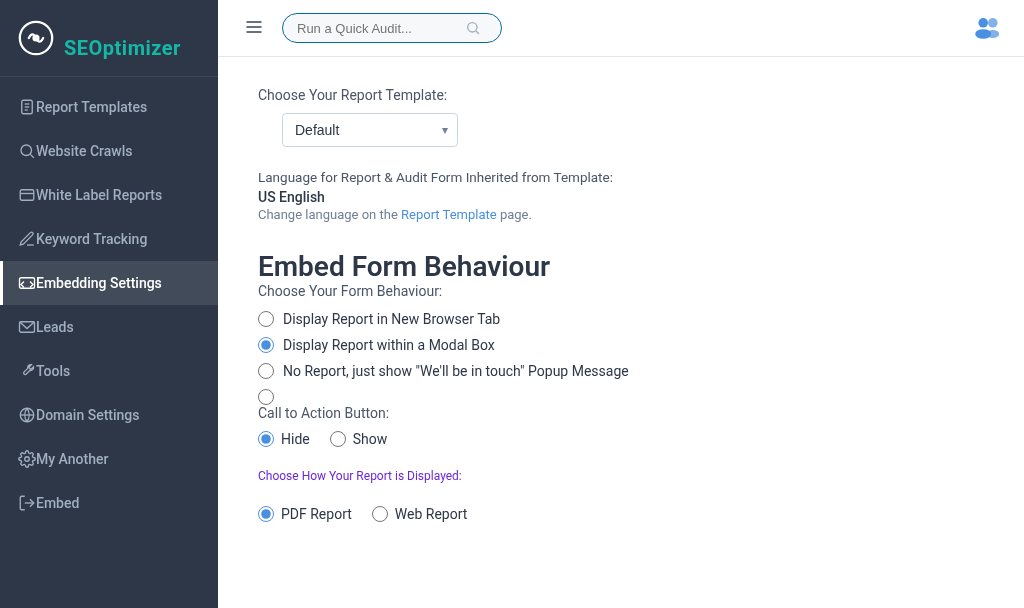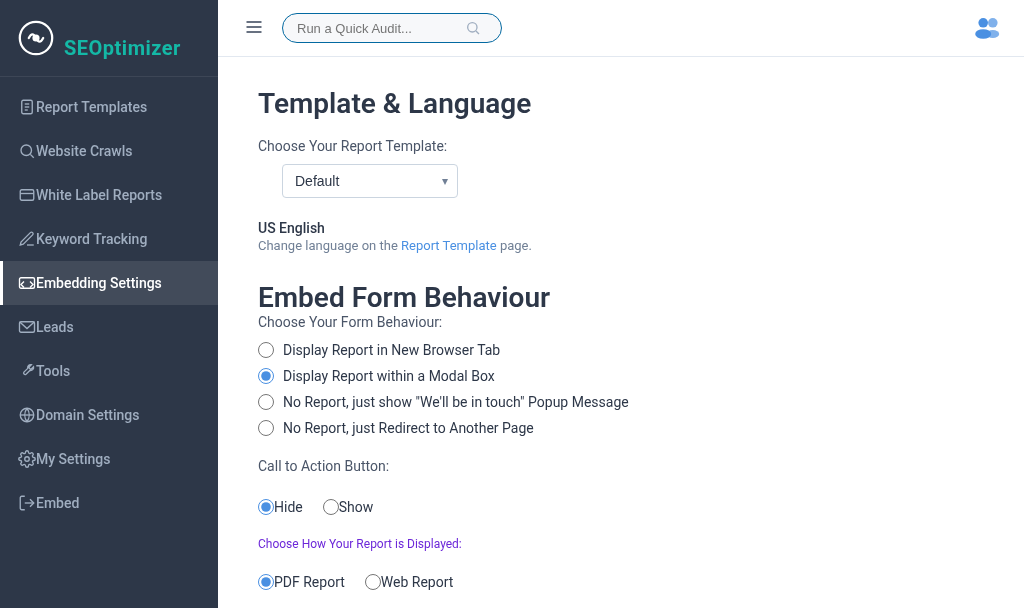--- a/index.html
+++ b/index.html
@@ -164,41 +164,42 @@
     .embed-title {
       font-size: 28px;
       font-weight: 600;
       color: #2d3748;
     }
     .form-label {
       font-size: 14px;
       color: #4a5568;
       margin-bottom: 12px;
     }
-    .radio-group { display: flex; flex-direction: column; gap: 10px; margin-bottom: 22px; }
+    .radio-group { display: flex; flex-direction: column; gap: 10px; }
     .radio-option {
       display: flex;
       align-items: center;
       gap: 9px;
       font-size: 14px;
       color: #2d3748;
       cursor: pointer;
     }
     .radio-option input[type="radio"] {
       width: 16px;
       height: 16px;
       accent-color: #4a90e2;
       cursor: pointer;
     }
     .cta-section { margin-bottom: 22px; }
-    .cta-label { font-size: 14px; color: #4a5568; margin-bottom: 25px; }
+    .cta-label { font-size: 14px; color: #4a5568; margin-bottom: 10px; }
     .radio-row { display: flex; align-items: center; gap: 20px; }
     .radio-inline {
       display: flex;
       align-items: center;
+      gap: 7px;
       font-size: 14px;
       color: #2d3748;
       cursor: pointer;
     }
     .radio-inline input[type="radio"] {
       width: 16px;
       height: 16px;
       accent-color: #4a90e2;
       cursor: pointer;
     }
@@ -284,21 +285,21 @@
           <path d="M12 3a15.3 15.3 0 010 18M12 3a15.3 15.3 0 000 18"></path>
         </svg>
       <span>Domain Settings</span>
     </div>
 
     <div class="nav-item">
       <svg viewBox="0 0 24 24" fill="none" stroke="currentColor" stroke-width="1.8">
           <circle cx="12" cy="12" r="3"></circle>
           <path d="M19.4 15a1.65 1.65 0 00.33 1.82l.06.06a2 2 0 010 2.83 2 2 0 01-2.83 0l-.06-.06a1.65 1.65 0 00-1.82-.33 1.65 1.65 0 00-1 1.51V21a2 2 0 01-4 0v-.09A1.65 1.65 0 009 19.4a1.65 1.65 0 00-1.82.33l-.06.06a2 2 0 01-2.83-2.83l.06-.06A1.65 1.65 0 004.68 15a1.65 1.65 0 00-1.51-1H3a2 2 0 010-4h.09A1.65 1.65 0 004.6 9a1.65 1.65 0 00-.33-1.82l-.06-.06a2 2 0 012.83-2.83l.06.06A1.65 1.65 0 009 4.68a1.65 1.65 0 001-1.51V3a2 2 0 014 0v.09a1.65 1.65 0 001 1.51 1.65 1.65 0 001.82-.33l.06-.06a2 2 0 012.83 2.83l-.06.06A1.65 1.65 0 0019.4 9a1.65 1.65 0 001.51 1H21a2 2 0 010 4h-.09a1.65 1.65 0 00-1.51 1z"></path>
         </svg>
-      <span>My Settings</span>
+      <span>My Another</span>
     </div>
 
     <div class="nav-item">
       <svg viewBox="0 0 24 24" fill="none" stroke="currentColor" stroke-width="1.8">
           <path d="M9 21H5a2 2 0 01-2-2V5a2 2 0 012-2h4"></path>
           <polyline points="16 17 21 12 16 7"></polyline>
           <line x1="21" y1="12" x2="9" y2="12"></line>
         </svg>
       <span>Embed</span>
     </div>
@@ -327,32 +328,32 @@
         <circle cx="14" cy="16" r="6" fill="#4a90e2"></circle>
         <ellipse cx="14" cy="30" rx="10" ry="6" fill="#4a90e2"></ellipse>
         <circle cx="26" cy="16" r="6" fill="#4a90e2" opacity="0.7"></circle>
         <ellipse cx="26" cy="30" rx="8" ry="5" fill="#4a90e2" opacity="0.7"></ellipse>
       </svg>
     </div>
   </div>
 
   <div class="content">
 
-    <h2 class="section-title">Template &amp; Language</h2>
     <p class="section-label">Choose Your Report Template:</p>
     <div class="select-wrapper">
       <select>
         <option>Default</option>
         <option>Template 1</option>
         <option>Template 2</option>
       </select>
       <span class="chevron">▾</span>
     </div>
 
     <div class="language-section">
+      <p class="language-title">Language for Report &amp; Audit Form Inherited from Template:</p>
       <p class="language-value">US English</p>
       <p class="language-hint">
         <span>Change language on the </span><a href="#">Report Template</a><span> page.</span>
       </p>
     </div>
 
     <h2 class="embed-title">Embed Form Behaviour</h2>
     <p class="form-label">Choose Your Form Behaviour:</p>
     <div class="radio-group">
       <label class="radio-option">
@@ -362,21 +363,20 @@
       <label class="radio-option">
         <input type="radio" name="form_behaviour" checked="" style="">
         <span>Display Report within a Modal Box</span>
       </label>
       <label class="radio-option">
         <input type="radio" name="form_behaviour" style="">
         <span>No Report, just show "We'll be in touch" Popup Message</span>
       </label>
       <label class="radio-option">
         <input type="radio" name="form_behaviour" style="">
-        <span>No Report, just Redirect to Another Page</span>
       </label>
     </div>
 
     <div class="cta-section">
       <p class="cta-label">Call to Action Button:</p>
       <div class="radio-row">
         <label class="radio-inline">
           <input type="radio" name="cta" checked="" style="">
           <span>Hide</span>
         </label>

